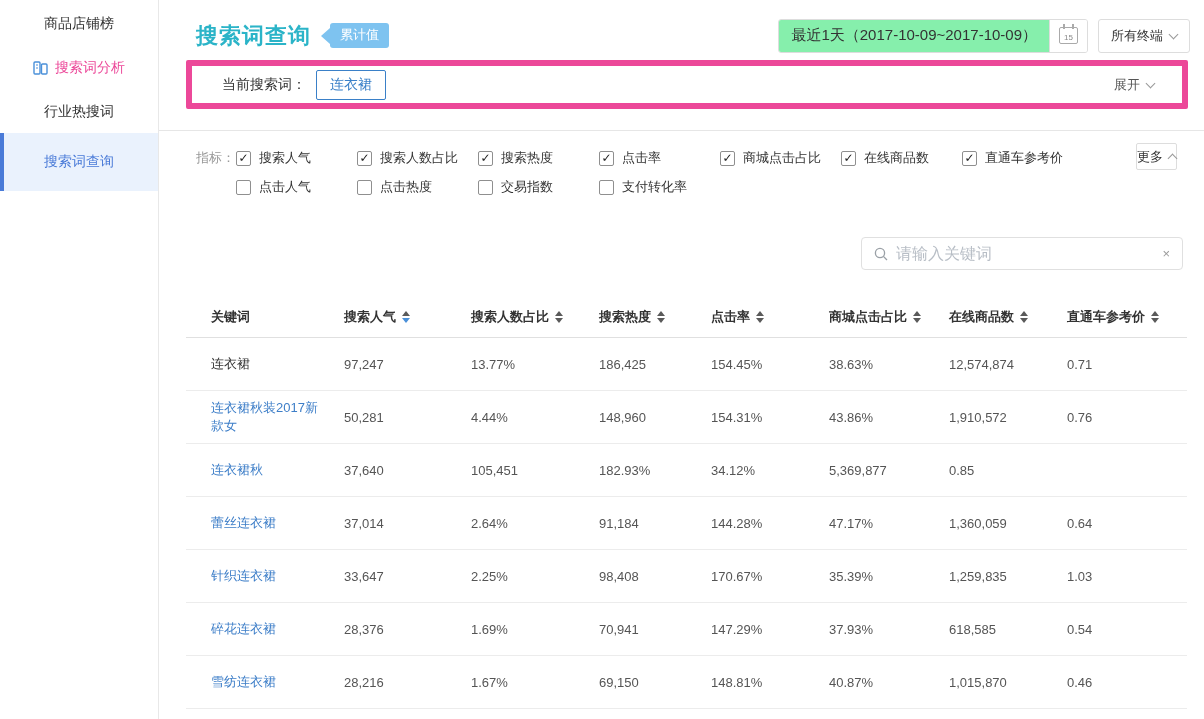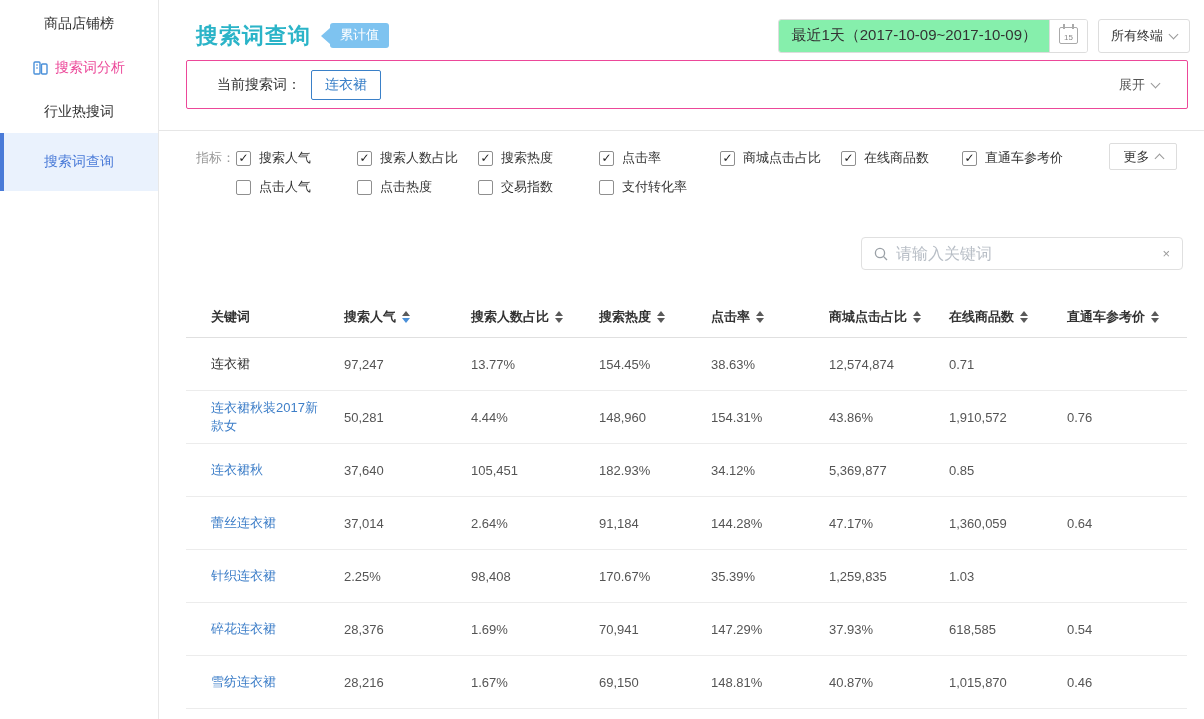--- a/index.html
+++ b/index.html
@@ -35,37 +35,37 @@
   .cal-icon::before { left:3px; } .cal-icon::after { right:3px; }
   .cal-num { line-height:11px; }
   .terminal-btn { margin-left:10px; border:1px solid #ddd; border-radius:3px; background:#fff;
     display:flex; align-items:center; gap:7px; padding:0 12px; font-size:13px; color:#333; cursor:pointer; }
 
   .chev { display:inline-block; width:7px; height:7px; border-right:1px solid #999; border-bottom:1px solid #999; }
   .chev.down { transform:rotate(45deg); margin-top:-3px; }
   .chev.up { transform:rotate(-135deg); margin-top:4px; }
 
   
-  .filter-card { margin:2px 16px 0 27px; border:1px solid #ec4899; border-radius:2px; height:49px;
+  .filter-card { margin:2px 16px 0 27px; border:6px solid #ec4899; border-radius:2px; height:49px;
     display:flex; align-items:center; padding:0 28px 0 30px; }
   .cur-label { font-size:14px; color:#333; }
   .term-chip { margin-left:10px; border:1px solid #3a80c8; color:#3a80c8; font-size:14px;
     padding:5px 13px; border-radius:2px; background:#fff; cursor:pointer; }
   .expand-link { margin-left:auto; font-size:13px; color:#555; display:flex; align-items:center; gap:7px; cursor:pointer; }
 
   .hdivider { border-bottom:1px solid #e6e6e6; margin-top:21px; }
 
   
   .indicators { position:relative; padding:18px 16px 0 37px; }
   .ind-row { display:flex; align-items:center; margin-bottom:11px; }
   .ind-label { font-size:13px; color:#999; width:40px; flex:none; }
   .ind-item { width:121px; flex:none; display:flex; align-items:center; gap:8px; font-size:13px; color:#333; cursor:pointer; }
   .cbox { width:15px; height:15px; border:1px solid #8f8f8f; background:#fff; border-radius:2px; flex:none;
     display:flex; align-items:center; justify-content:center; font-size:12px; color:#1a1a1a; line-height:1; }
-  .more-btn { position:absolute; right:27px; top:12px; width:68px; height:27px; border:1px solid #ddd; background:#fff;
+  .more-btn { position:absolute; right:27px; top:12px; width:41px; height:27px; border:1px solid #ddd; background:#fff;
     border-radius:2px; font-size:13px; color:#333; display:flex; align-items:center; justify-content:center; gap:6px; cursor:pointer; }
 
   
   .search-row { display:flex; justify-content:flex-end; padding-right:21px; margin-top:41px; }
   .search-box { width:322px; height:33px; border:1px solid #e0e0e0; border-radius:4px; display:flex; align-items:center;
     padding:0 12px; gap:8px; background:#fff; }
   .search-box input { border:none; outline:none; flex:1; font-size:16px; color:#333; background:transparent;
     font-family:"Liberation Sans","DejaVu Sans",sans-serif; }
   .search-box input::placeholder { color:#b8bec6; }
   .clear-x { color:#999; font-size:13px; cursor:pointer; }
@@ -280,20 +280,21 @@
               <span class="tri-up"></span>
               <span class="tri-down"></span>
             </span>
           </div>
         </div>
       <div class="tbody" id="tbody">
           <div class="trow">
             <div class="td kw">连衣裙</div>
             <div class="td">97,247</div>
             <div class="td">13.77%</div>
+            <div class="td">186,425</div>
             <div class="td">154.45%</div>
             <div class="td">38.63%</div>
             <div class="td">12,574,874</div>
             <div class="td">0.71</div>
           </div>
           <div class="trow">
             <div class="td kw link">连衣裙秋装2017新款女</div>
             <div class="td">50,281</div>
             <div class="td">4.44%</div>
             <div class="td">148,960</div>
@@ -316,20 +317,21 @@
             <div class="td">37,014</div>
             <div class="td">2.64%</div>
             <div class="td">91,184</div>
             <div class="td">144.28%</div>
             <div class="td">47.17%</div>
             <div class="td">1,360,059</div>
             <div class="td">0.64</div>
           </div>
           <div class="trow">
             <div class="td kw link">针织连衣裙</div>
+            <div class="td">33,647</div>
             <div class="td">2.25%</div>
             <div class="td">98,408</div>
             <div class="td">170.67%</div>
             <div class="td">35.39%</div>
             <div class="td">1,259,835</div>
             <div class="td">1.03</div>
           </div>
           <div class="trow">
             <div class="td kw link">碎花连衣裙</div>
             <div class="td">28,376</div>

